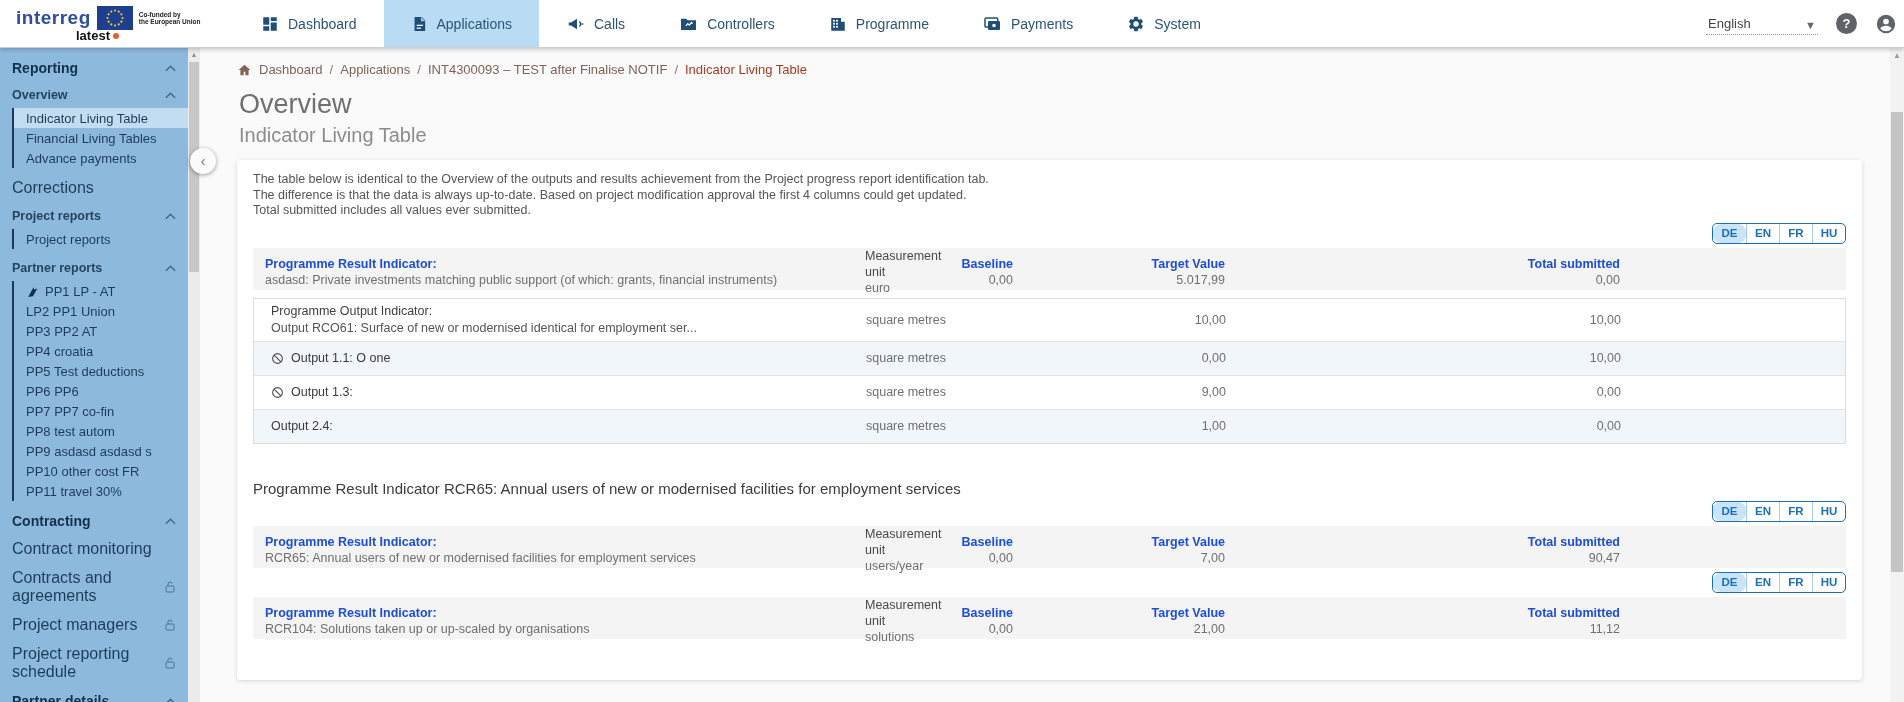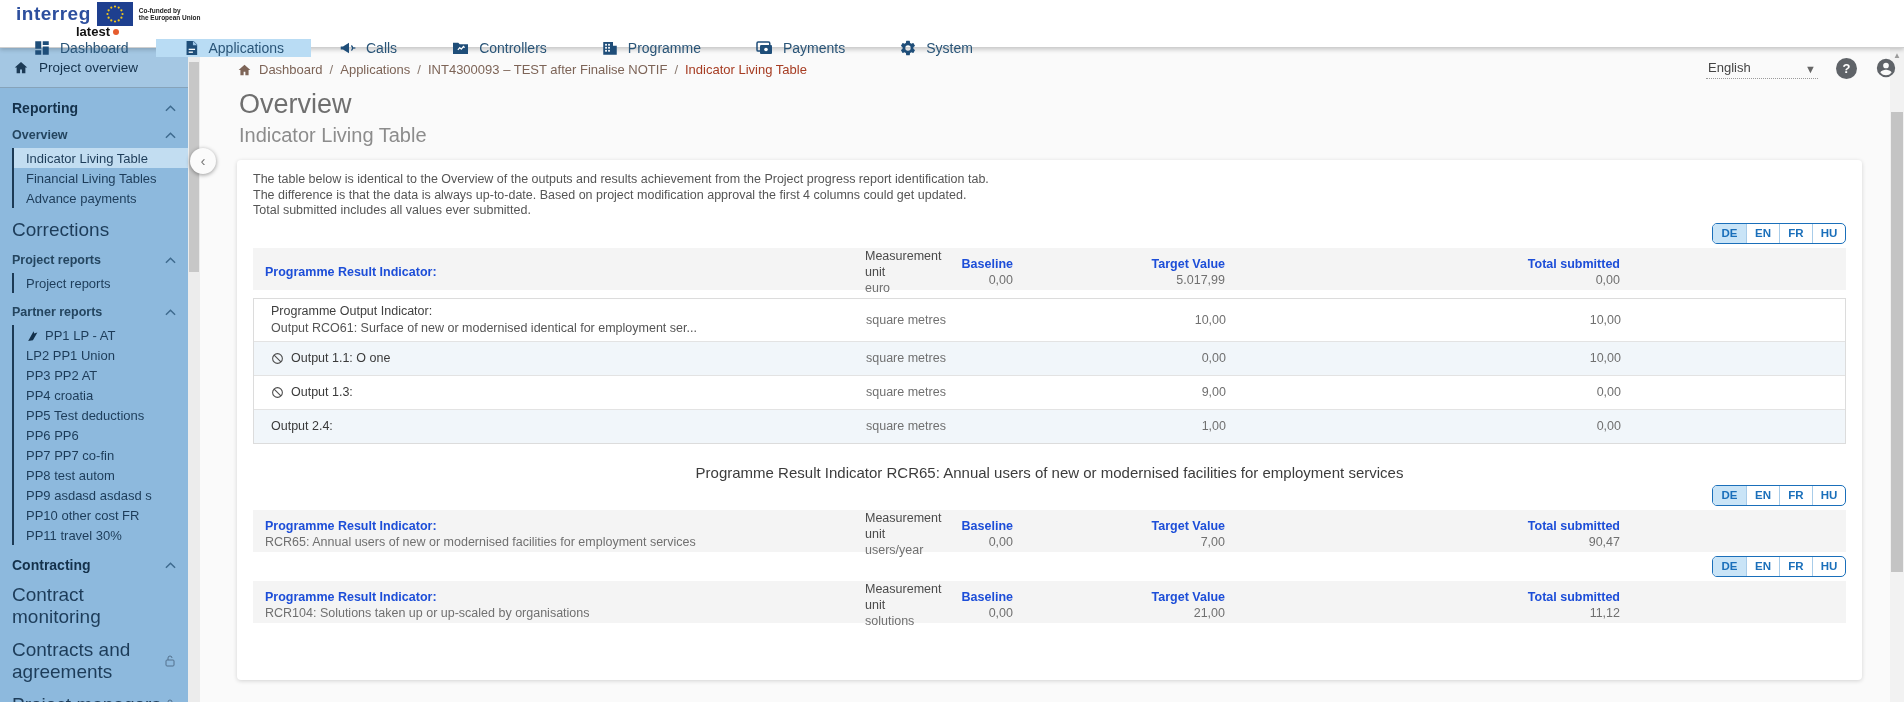--- a/index.html
+++ b/index.html
@@ -2,21 +2,21 @@
 <html><head>
 <meta charset="utf-8">
 <style>
   html,body{margin:0;padding:0;background:#e8e8e8;}
   *{box-sizing:border-box;font-family:"Liberation Sans",sans-serif;}
   .app{position:relative;width:1904px;height:702px;background:#fafafa;overflow:hidden;}
 
   
   .navbar{position:absolute;top:0;left:0;width:1904px;height:48px;background:#ffffff;
           border-bottom:1px solid #cfcfcf;box-shadow:0 2px 4px rgba(0,0,0,.18);z-index:30;
-          display:flex;align-items:stretch;flex-direction:column;}
+          display:flex;align-items:stretch;}
   .logo{display:flex;flex-direction:column;justify-content:center;padding:2px 10px 0 16px;position:relative;width:228px;}
   .logo-top{display:flex;align-items:center;gap:6px;}
   .brand{font-size:19px;font-weight:700;color:#2d4f9e;letter-spacing:.5px;}
   .euflag{width:36px;height:24px;background:#1e3f8f;display:inline-block;flex:0 0 auto;}
   .eucap{font-size:6.5px;line-height:7.5px;color:#222;font-weight:700;}
   .variant{font-size:13px;color:#111;font-weight:600;margin:-2px 0 0 60px;display:flex;align-items:center;gap:3px;}
   .variant .dot{width:6px;height:6px;border-radius:50%;background:#e65c2e;display:inline-block;}
   .nav-items{display:flex;align-items:stretch;margin-left:6px;}
   .nav-item{display:flex;align-items:center;gap:9px;padding:0 27px;color:#2a5578;font-size:14px;cursor:pointer;}
   .nav-item.active{background:#b9dcf4;}
@@ -34,21 +34,21 @@
   .side-home{height:40px;display:flex;align-items:center;gap:10px;padding-left:13px;background:#a4c7e3;
              border-bottom:1px solid rgba(0,0,0,.18);font-size:13.5px;color:#14314b;cursor:pointer;}
   .side-section{margin:12px 12px 0 12px;display:flex;justify-content:space-between;align-items:center;
                 font-size:14px;font-weight:700;color:#14314b;cursor:pointer;}
   .side-grouphead{margin:12px 12px 0 12px;display:flex;justify-content:space-between;align-items:center;
                   font-size:12.5px;font-weight:600;color:#24455f;cursor:pointer;}
   .side-sub{margin-left:12px;border-left:2px solid #1c3a55;padding:3.5px 4px 3.5px 12px;font-size:13px;
             line-height:13px;color:#1d3c59;cursor:pointer;display:flex;align-items:center;gap:6px;}
   .side-sub.first{margin-top:6px;}
   .side-sub.active{background:#c2ddf1;}
-  .side-plain{margin:11px 12px 0 12px;font-size:19px;color:#1d3c59;cursor:pointer;
+  .side-plain{margin:11px 12px 0 12px;font-size:16px;color:#1d3c59;cursor:pointer;
               display:flex;justify-content:space-between;align-items:center;}
   .side-scroll{position:absolute;top:0;right:0;width:12px;height:654px;background:#ececec;}
   .side-scroll .arr{width:12px;height:12px;font-size:7px;color:#8f8f8f;display:flex;align-items:center;justify-content:center;}
   .side-scroll .thumb{position:absolute;top:14px;left:1px;width:10px;height:210px;background:#c7c7c7;}
 
   .collapse-btn{position:absolute;top:148px;left:190px;width:26px;height:26px;border-radius:50%;
                 background:#fbfbfb;box-shadow:0 1px 4px rgba(0,0,0,.4);z-index:20;display:flex;
                 align-items:center;justify-content:center;color:#777;font-size:15px;cursor:pointer;padding-bottom:2px;}
 
   
@@ -57,28 +57,28 @@
   .breadcrumb .crumb{cursor:pointer;}
   .breadcrumb .sep{color:#8a7a70;}
   .breadcrumb .crumb.active{color:#a63c22;cursor:default;}
   .page-title{margin:12px 0 0 39px;font-size:27px;font-weight:400;color:#6f6f6f;}
   .page-subtitle{margin:4px 0 0 39px;font-size:20px;font-weight:400;color:#8c8c8c;}
 
   .card{margin:13px 28px 0 37px;width:1625px;background:#ffffff;border-radius:4px;
         box-shadow:0 1px 4px rgba(0,0,0,.16);padding:6px 16px 24px 16px;min-height:520px;}
   .intro{font-size:12.5px;line-height:15.5px;color:#555;margin-top:6px;}
   .ind-heading{margin-top:10px;font-size:15px;color:#3c3c3c;}
-  .sec2 .ind-heading{margin-top:20px;text-align:center;}
+  .sec2 .ind-heading{margin-top:36px;}
   .sec3 .ind-heading{margin-top:18px;}
   .tabs-row{display:flex;justify-content:flex-end;margin-top:4px;}
   .tab-group{display:flex;border:1px solid #1a6fba;border-radius:5px;overflow:hidden;background:#fff;}
   .tab{width:33px;height:19px;display:flex;align-items:center;justify-content:center;
        font-size:11.5px;font-weight:700;color:#1a6fba;cursor:pointer;border-left:1px solid #a8cce9;}
   .tab:first-child{border-left:none;}
-  .tab.selected{background:#c9e4f7;}
+  .tab.selected{background:#c9e4f7;border-radius:8px;}
 
   .grid-row{display:grid;grid-template-columns:612px 80px 68px 212px 395px 1fr;align-items:center;}
   .result-row{margin-top:4px;background:#f4f4f4;height:42px;padding:0;}
   .cell-pad{padding-left:12px;}
   .lbl{font-size:12.5px;color:#1d4ed8;font-weight:600;line-height:16px;}
   .val{font-size:12.5px;color:#707070;font-weight:400;line-height:16px;}
   .num{text-align:right;}
   .outputs{margin-top:8px;border:1px solid #dcdcdc;background:#fff;}
   .out-row{border-top:1px solid #e3e3e3;}
   .out-row:first-child{border-top:none;}
@@ -221,28 +221,20 @@
       <div class="round-ic" style="background:transparent;">
         <svg width="22" height="22" viewBox="0 0 24 24" fill="#5f6368">
           <path d="M12 2a10 10 0 1 0 0 20 10 10 0 0 0 0-20zm0 4.2a3.1 3.1 0 1 1 0 6.2 3.1 3.1 0 0 1 0-6.2zm0 13.6a7.9 7.9 0 0 1-6-2.75c.1-2 4-3.1 6-3.1s5.9 1.1 6 3.1a7.9 7.9 0 0 1-6 2.75z"></path>
         </svg>
       </div>
     </div>
   </header>
 
   <aside class="sidebar">
     <div class="side-inner" id="side-inner">
-        <div class="side-home">
-          <span class="ic" style="display: inline-flex; align-items: center;">
-            <svg width="16" height="15" viewBox="0 0 24 24" fill="#1c3a55">
-              <path d="M12 3l10 9h-3v9h-5.5v-6h-3v6H5v-9H2z"></path>
-            </svg>
-          </span>
-          <span>Project overview</span>
-        </div>
         <div class="side-section">
           <span>Reporting</span>
           <span class="ic" style="display: inline-flex; align-items: center;">
             <svg width="11" height="7" viewBox="0 0 12 7" fill="none" stroke="#3e6a8e" stroke-width="1.6">
               <polyline points="1,6 6,1 11,6"></polyline>
             </svg>
           </span>
         </div>
         <div class="side-grouphead">
           <span>Overview</span>
@@ -405,20 +397,21 @@
               <div class="tab-group">
                 <div class="tab selected">DE</div>
                 <div class="tab">EN</div>
                 <div class="tab">FR</div>
                 <div class="tab">HU</div>
               </div>
             </div>
             <div class="grid-row result-row">
               <div class="cell-pad">
                 <div class="lbl">Programme Result Indicator:</div>
+                <div class="val">asdasd: Private investments matching public support (of which: grants, financial instruments)</div>
               </div>
               <div>
                 <div class="lbl" style="font-weight: 400; color: rgb(74, 74, 74);">Measurement unit</div>
                 <div class="val">euro</div>
               </div>
               <div class="num">
                 <div class="lbl">Baseline</div>
                 <div class="val">0,00</div>
               </div>
               <div class="num">

